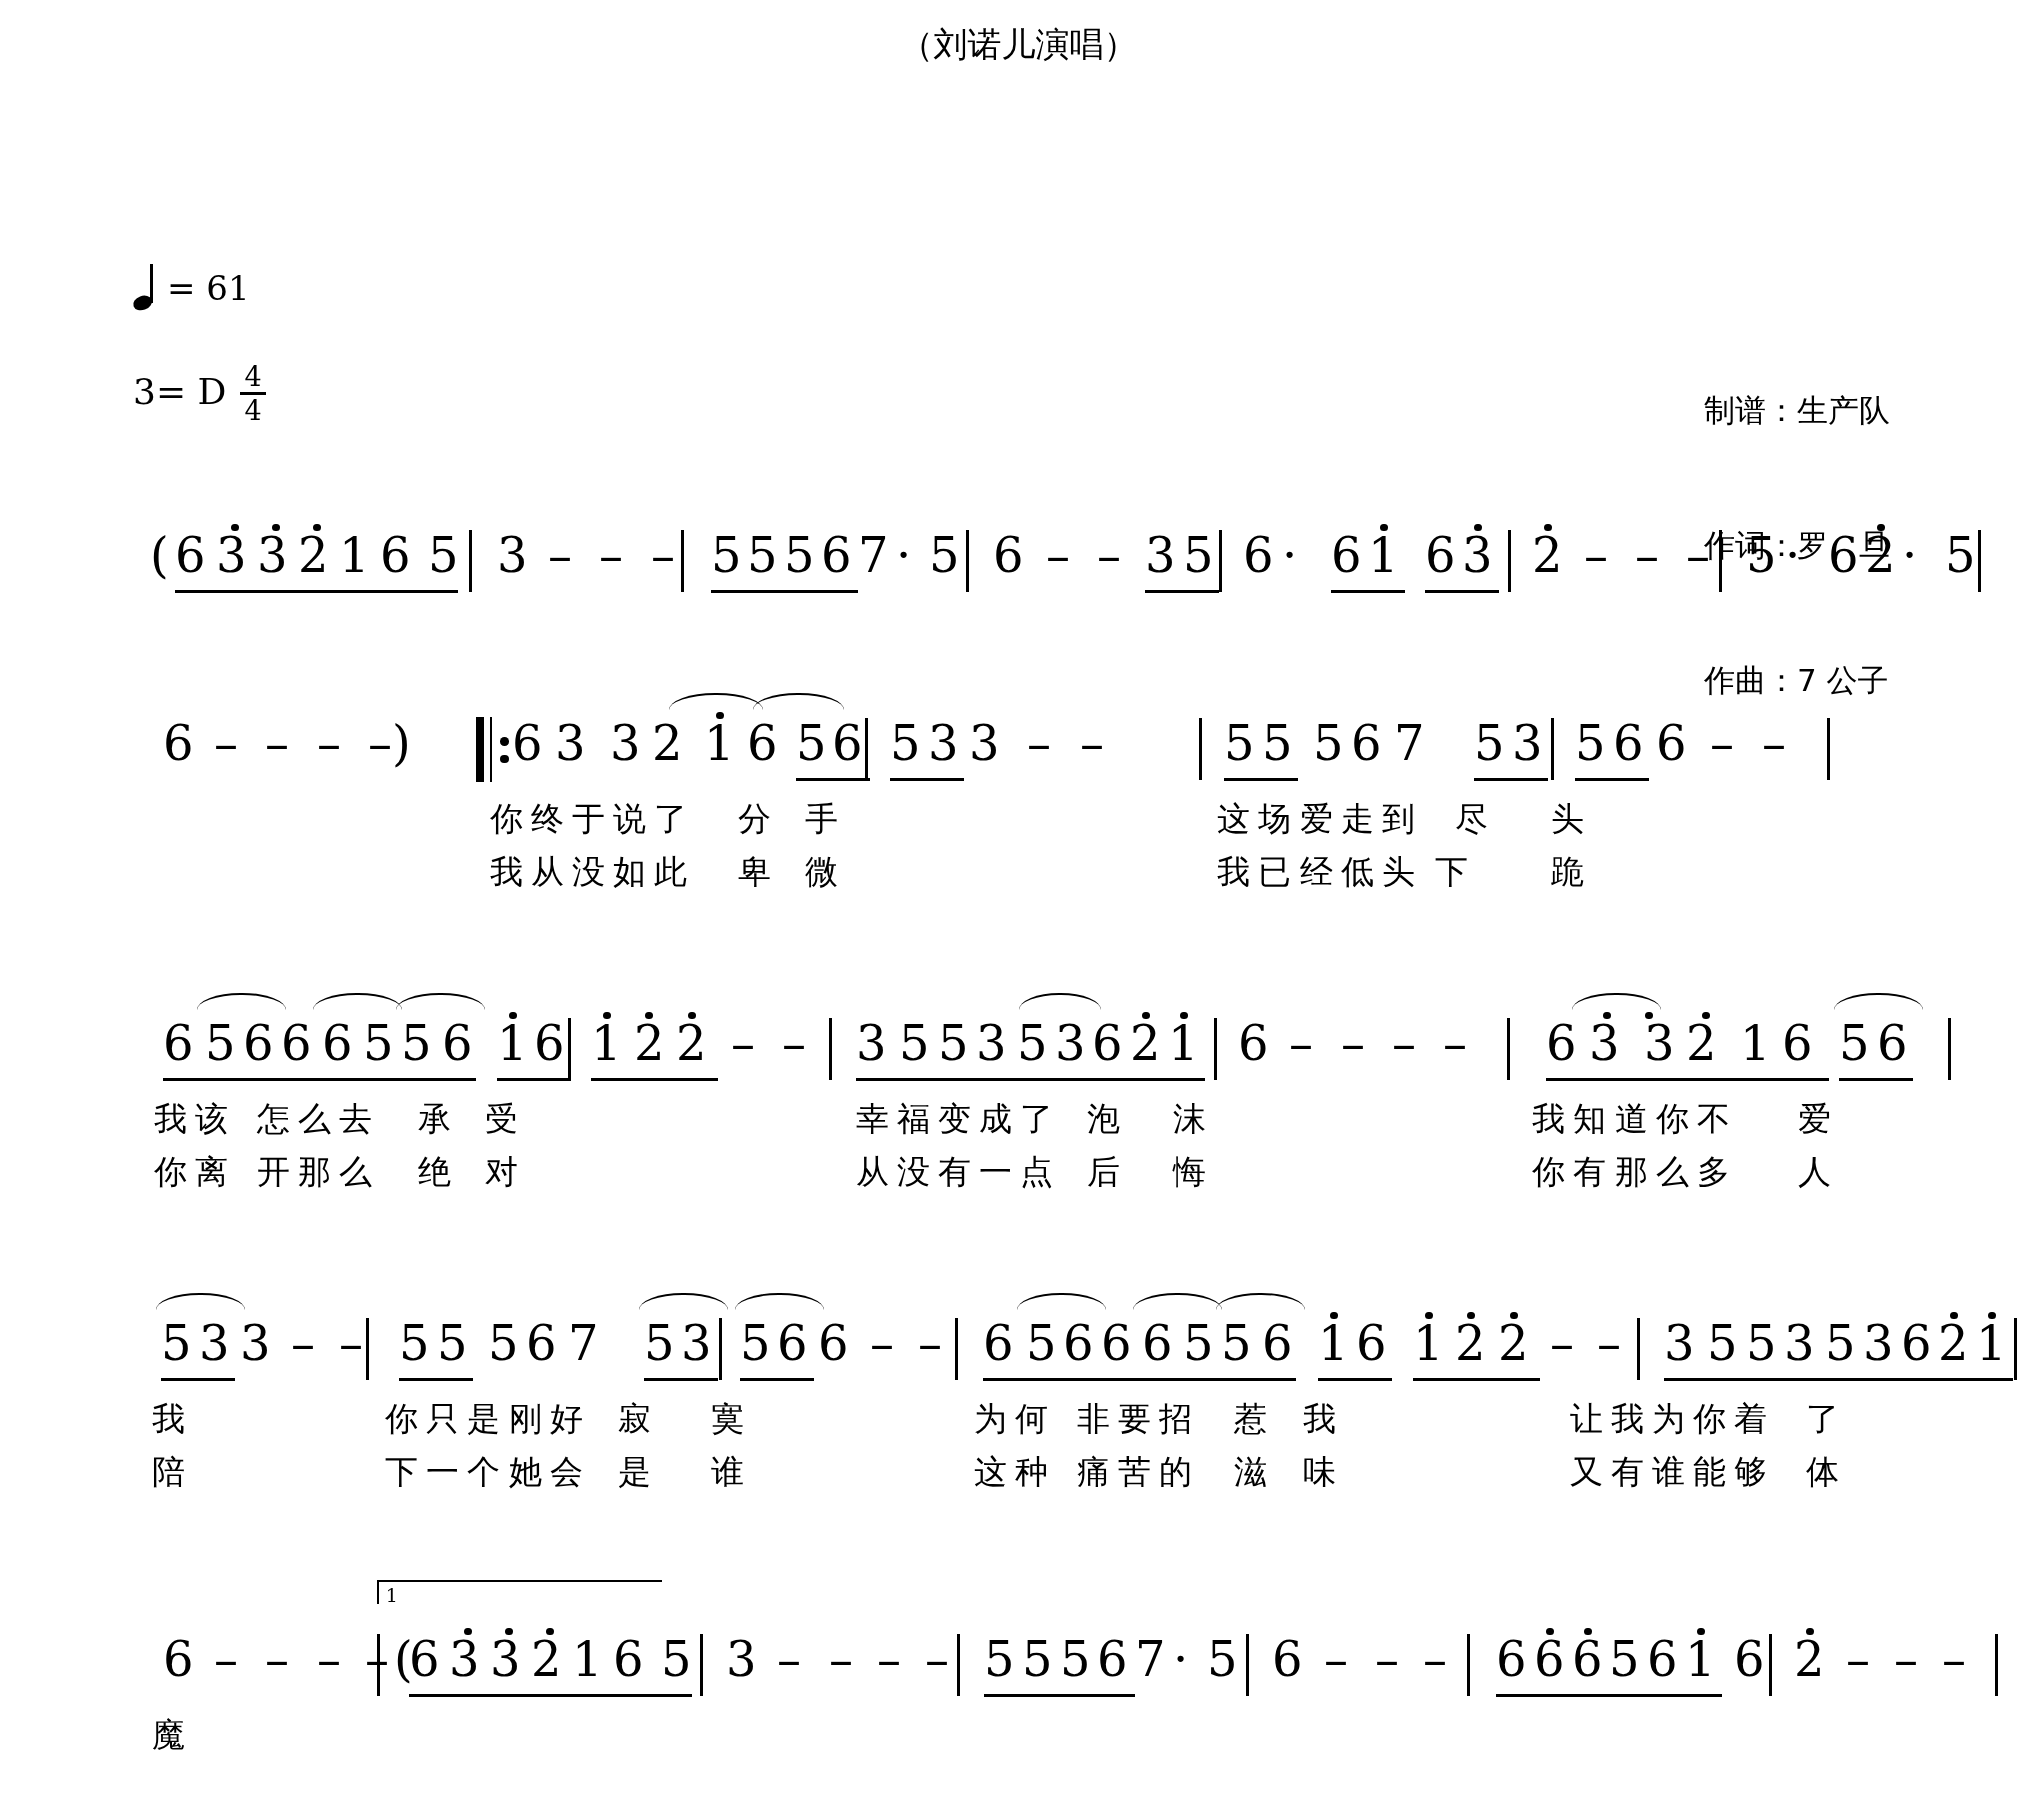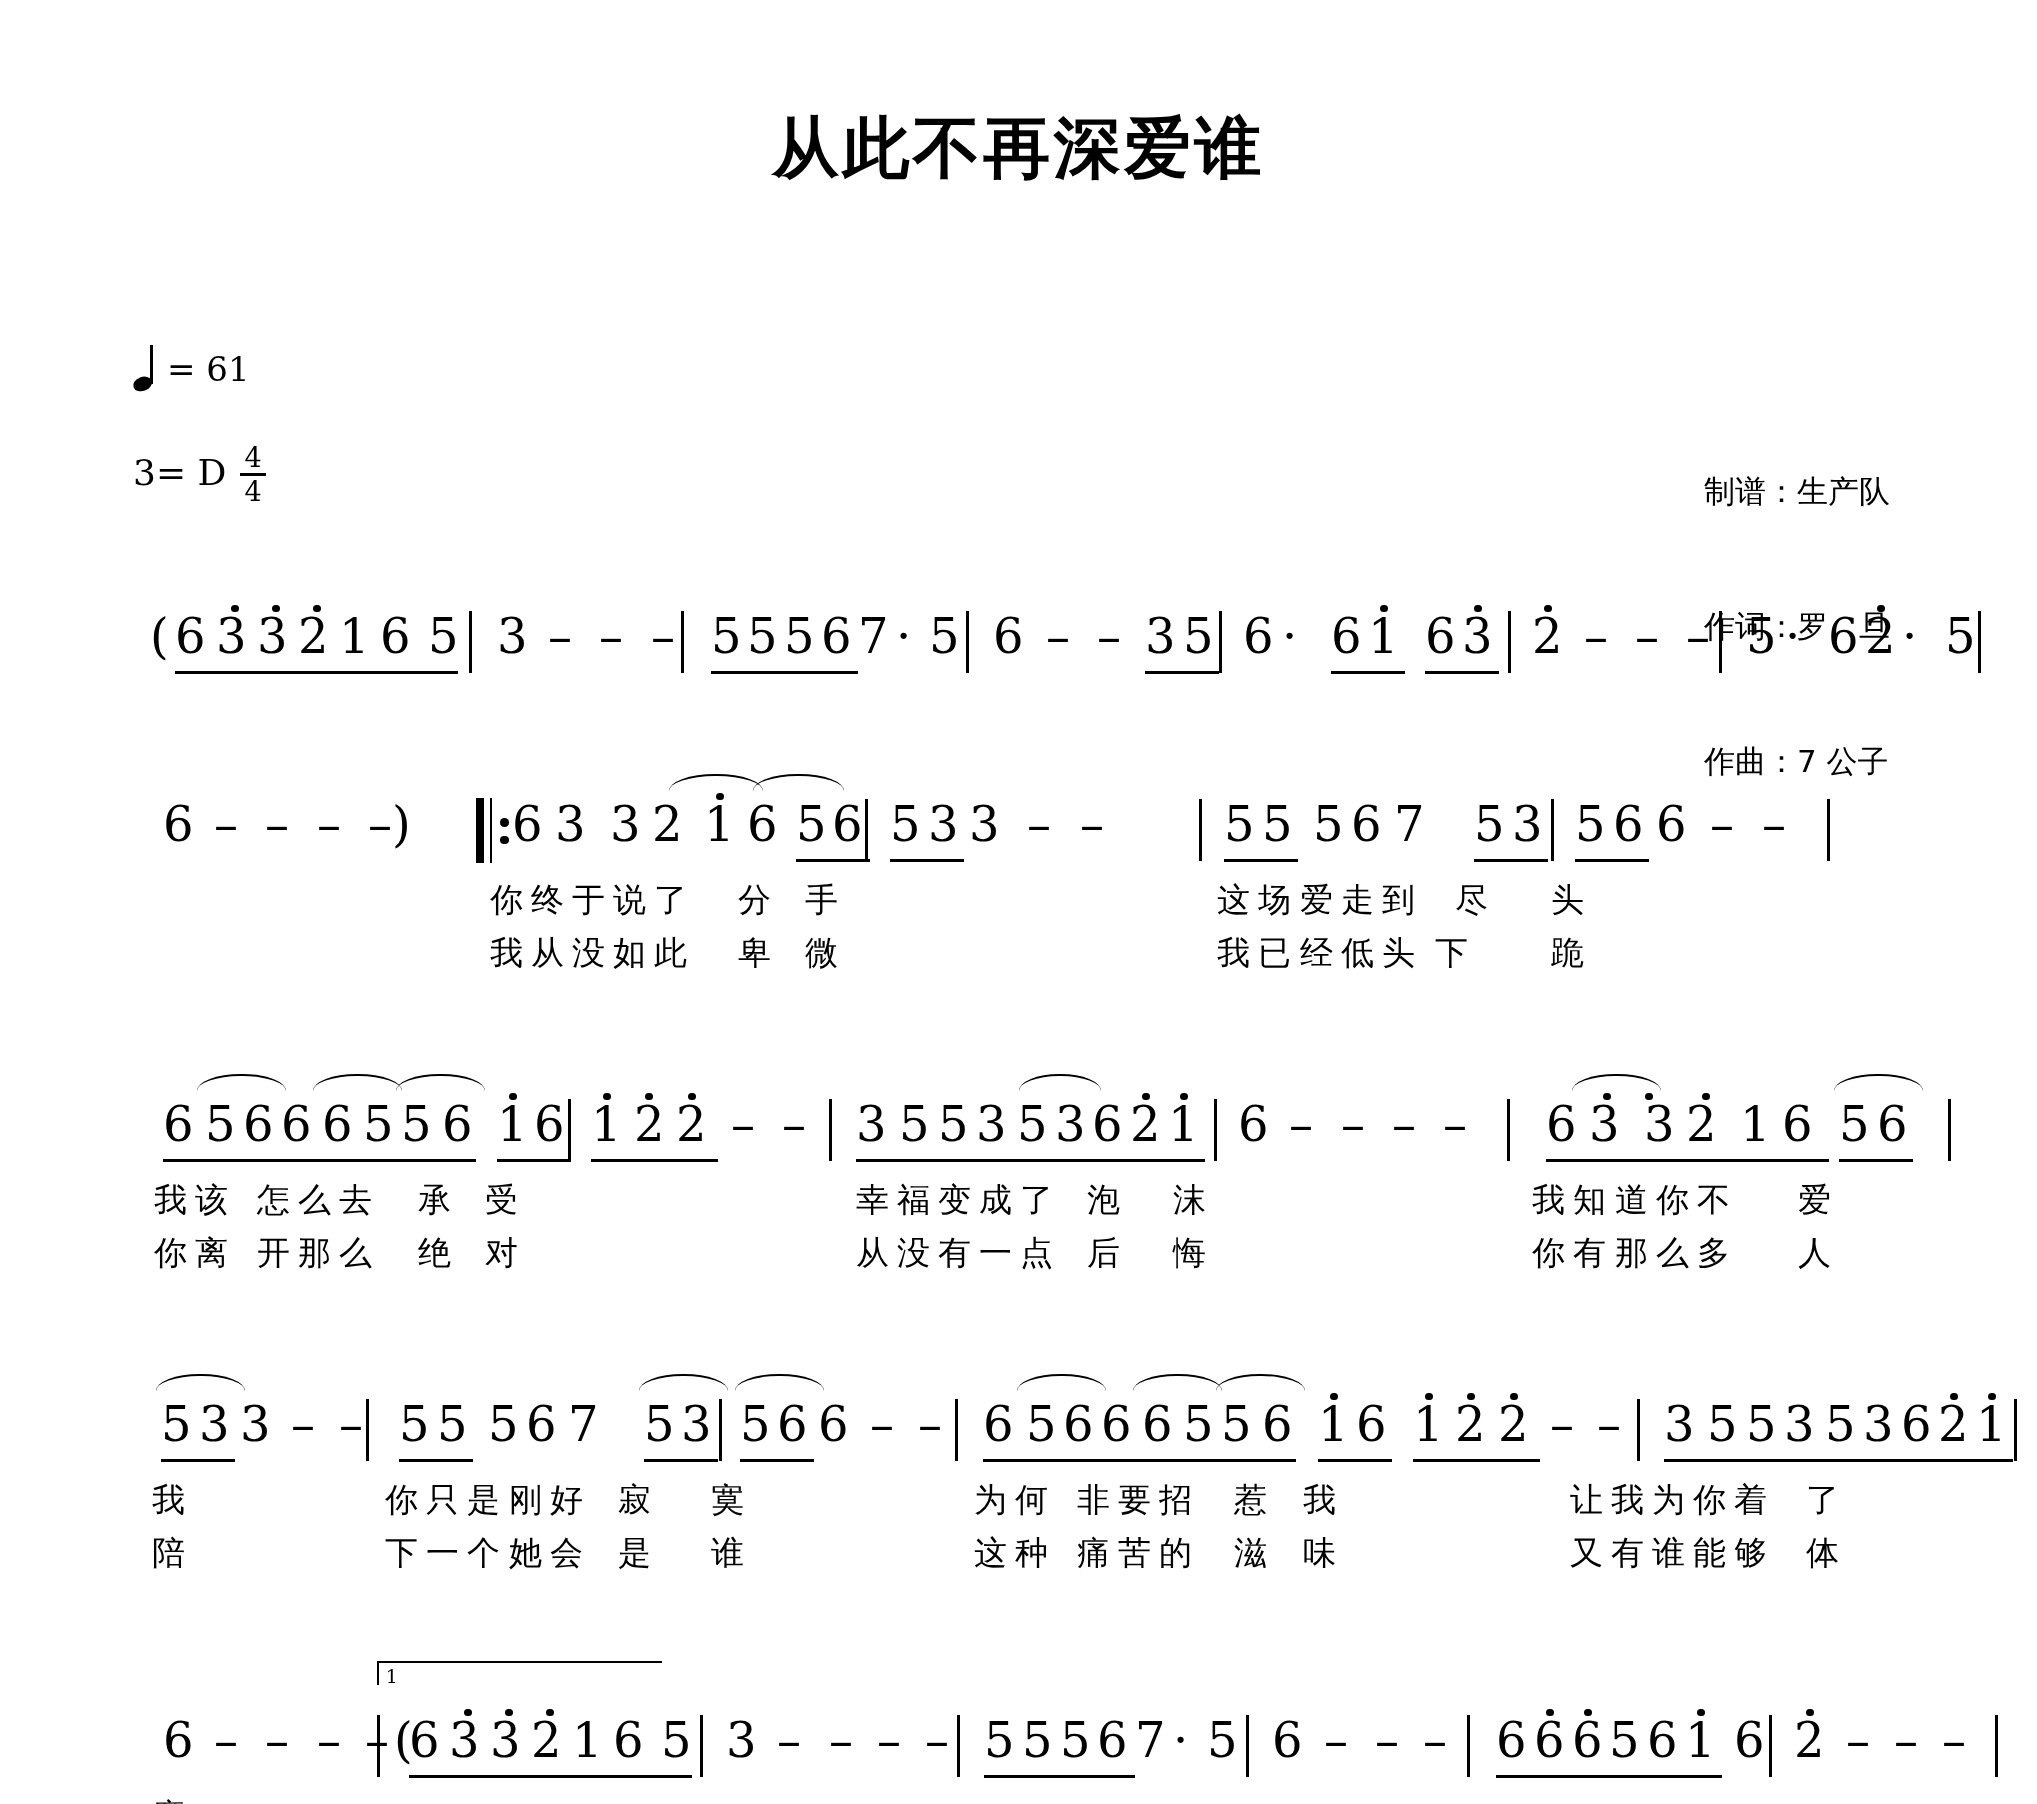--- a/index.html
+++ b/index.html
@@ -192,21 +192,21 @@
     top: 1.7px;
     font-size: 19px;
     font-family: "DejaVu Serif", serif;
   }
 </style>
 </head>
 <body>
 
 <div class="sheet">
 
-  <div class="title">从此不再深爱谁</div>
+  <div class="subtitle">（刘诺儿演唱）</div>
 
   <div class="meta-left">
     <div class="tempo-row">
       <span class="quarter-note">
         <span class="head"></span>
           <span class="stem"></span>
       </span>
       <span>= 61</span>
     </div>
     <div class="key-row">

